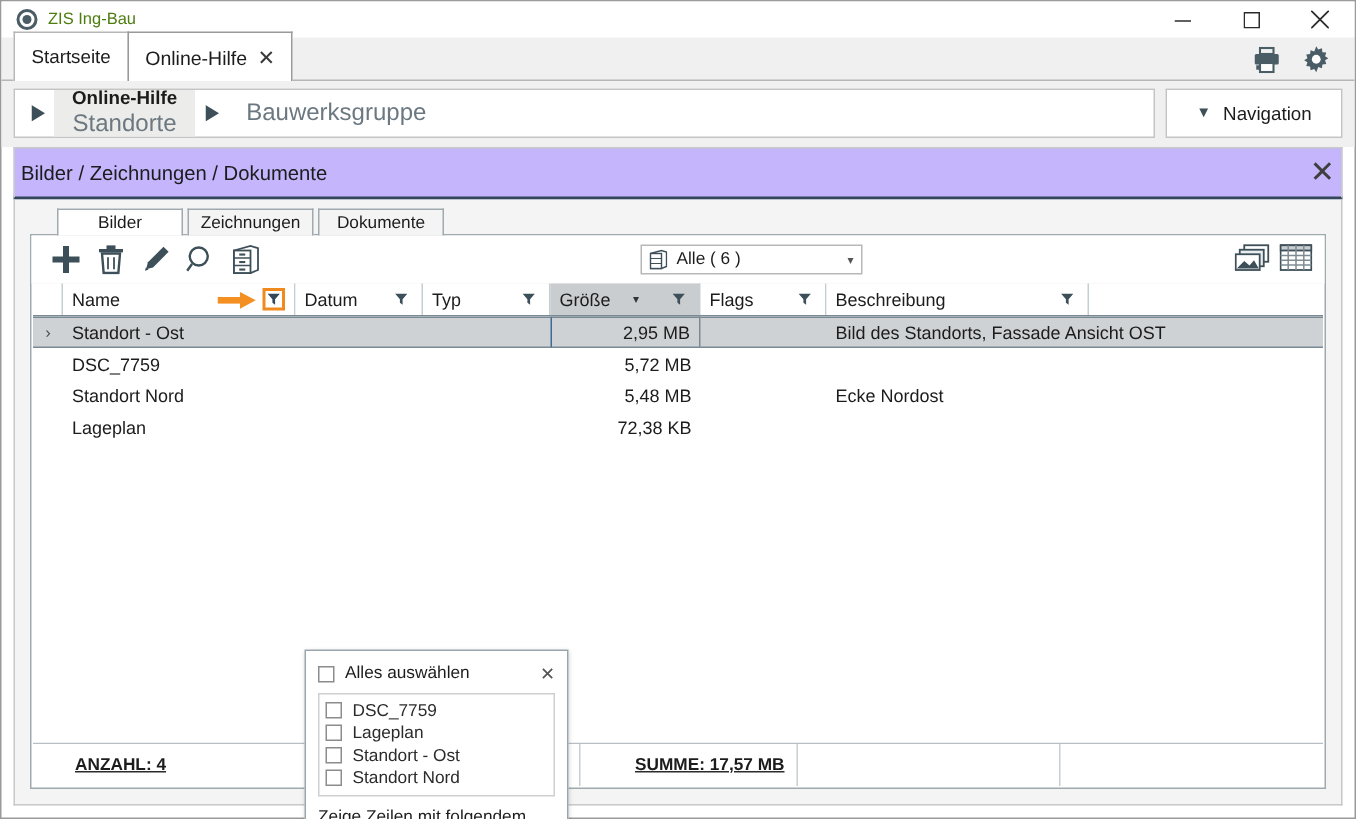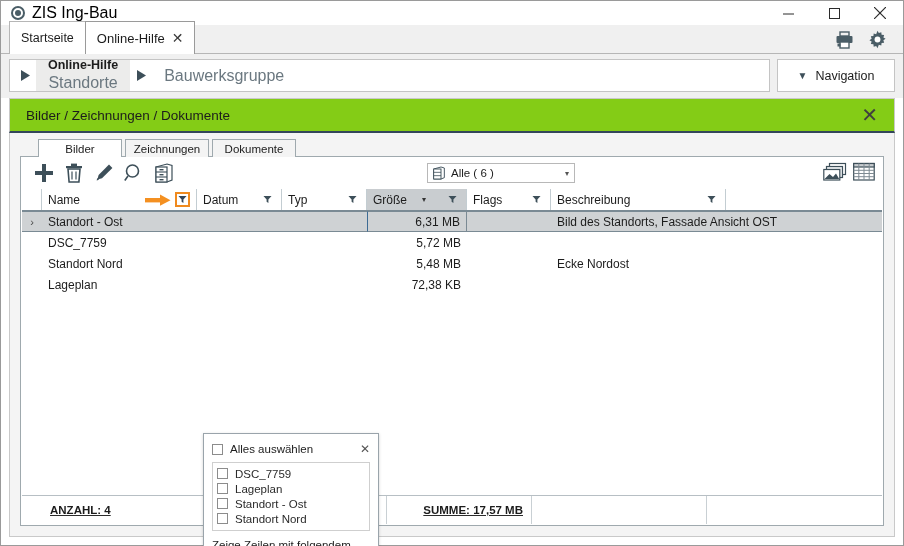--- a/index.html
+++ b/index.html
@@ -23,21 +23,21 @@
     background:#ffffff;
   }
   .tb-logo{
     width:14px;height:14px;margin-left:10px;margin-right:7px;
     border-radius:50%;border:2px solid #4a5d66;
     background:#ffffff;box-sizing:border-box;position:relative;
   }
   .tb-logo::after{
     content:"";position:absolute;inset:2px;border-radius:50%;background:#4a5d66;
   }
-  .tb-title{font-size:16px;color:#000000;}
+  .tb-title{font-size:11px;color:#4d7c0f;}
   .tb-spacer{flex:1;}
   .tb-btn{
     width:46px;height:24px;display:flex;align-items:center;justify-content:center;
     color:#2b2b2b;font-size:13px;
   }
   .tb-btn svg{display:block;}
   
   .tabstrip{
     height:29px;flex:0 0 29px;position:relative;
     background:#f0f0f0;display:flex;align-items:flex-end;
@@ -85,24 +85,24 @@
   .crumb .c2{font-size:16px;color:#6b7880;text-align:center;}
   .crumb.sel .c2{text-align:center;}
   .navbox{
     width:118px;margin-left:7px;background:#ffffff;border:1px solid #c4c4c4;
     box-sizing:border-box;display:flex;align-items:center;justify-content:center;gap:8px;
     font-size:12.5px;color:#1c1c1c;
   }
   .navbox .caret{color:#3d4f59;font-size:10px;}
   
   .panelhead{
-    flex:0 0 35px;height:35px;background:#84cc16;
+    flex:0 0 35px;height:35px;background:#c4b5fd;
     margin:0 8px;border:1px solid #c9c9c9;border-bottom:2px solid #33465a;
     box-sizing:border-box;display:flex;align-items:center;
-    padding:0 16px;position:relative;
+    padding:0 4px;position:relative;
   }
   .panelhead .ptitle{font-size:13.5px;color:#1c1c1c;}
   .panelhead .pclose{
     margin-left:auto;font-size:20px;color:#3f3f3f;line-height:1;font-weight:300;
   }
   
   .content{
     flex:1;margin:0 8px 8px 8px;background:#f4f4f4;
     border:1px solid #c9c9c9;border-top:none;box-sizing:border-box;
     position:relative;padding:6px 10px 10px 10px;display:flex;flex-direction:column;
@@ -450,21 +450,21 @@
         <div class="col" style="flex:1;border-right:none;"></div>
       </div>
 
       <div class="rows">
 
         <div class="row selected">
           <div class="cell indic" style="width:20px;">›</div>
           <div class="cell name-sel" style="width:155px;">Standort - Ost</div>
           <div class="cell" style="width:85px;"></div>
           <div class="cell" style="width:85px;"></div>
-          <div class="cell num size-sel" style="width:100px;">6,31 MB</div>
+          <div class="cell num size-sel" style="width:100px;">2,95 MB</div>
           <div class="cell" style="width:84px;"></div>
           <div class="cell" style="width:300px;">Bild des Standorts, Fassade Ansicht OST</div>
         </div>
 
         <div class="row">
           <div class="cell indic" style="width:20px;"></div>
           <div class="cell" style="width:155px;">DSC_7759</div>
           <div class="cell" style="width:85px;"></div>
           <div class="cell" style="width:85px;"></div>
           <div class="cell num" style="width:100px;">5,72 MB</div>

